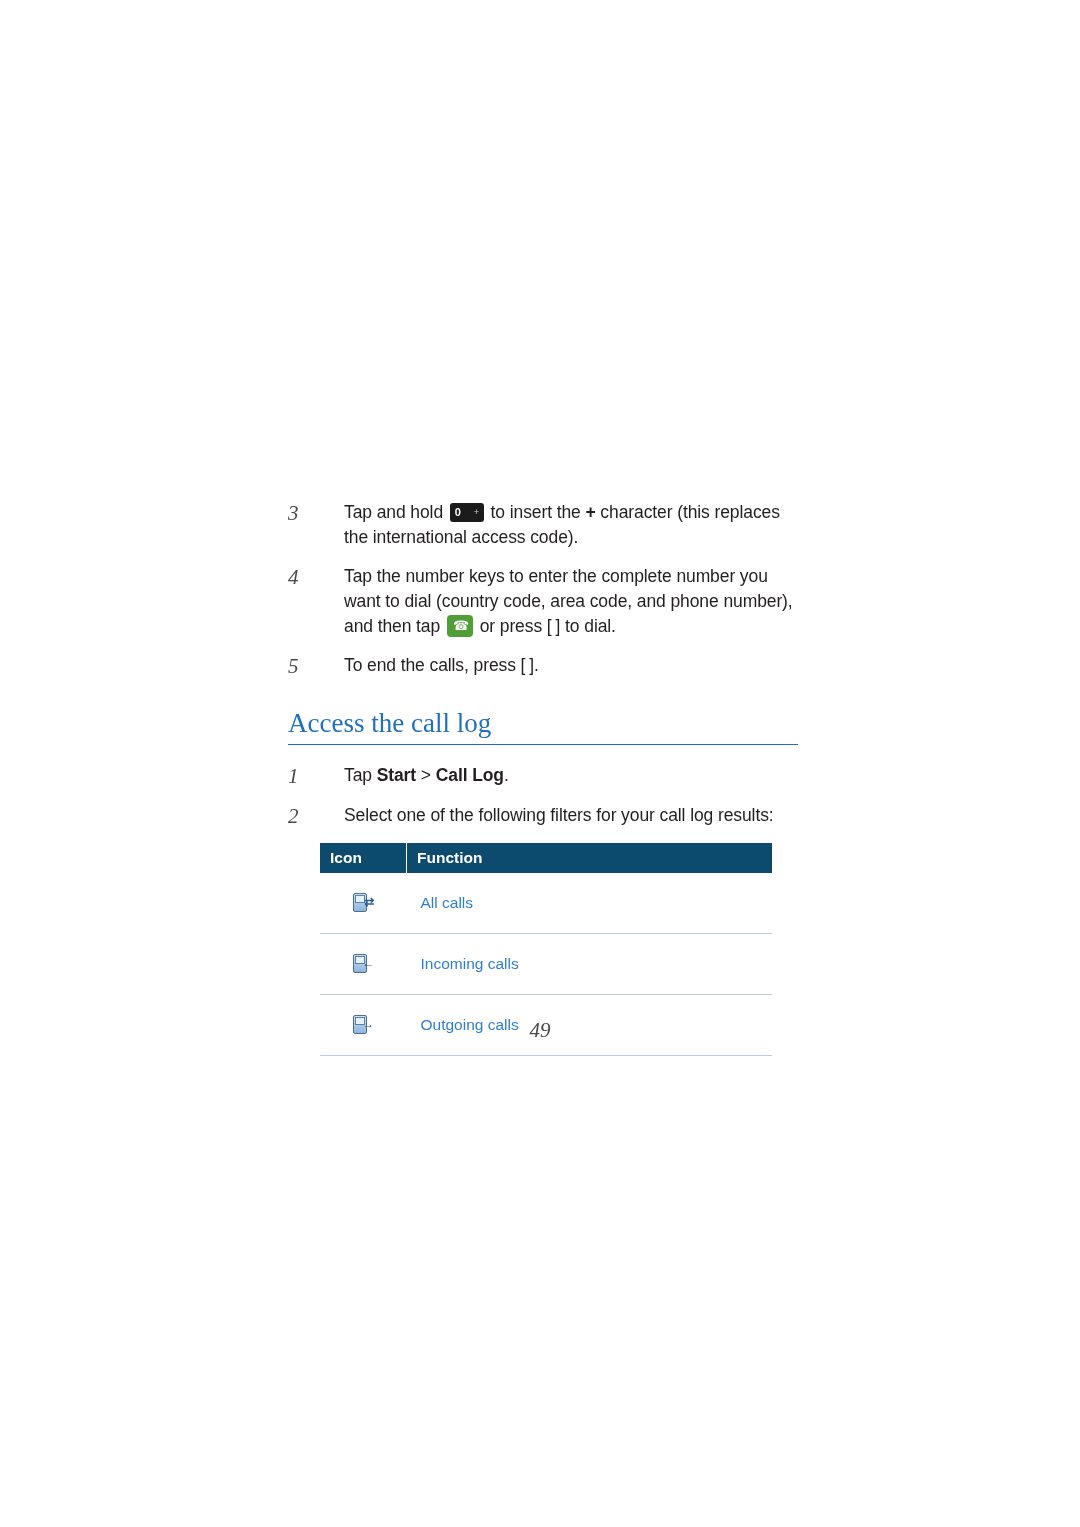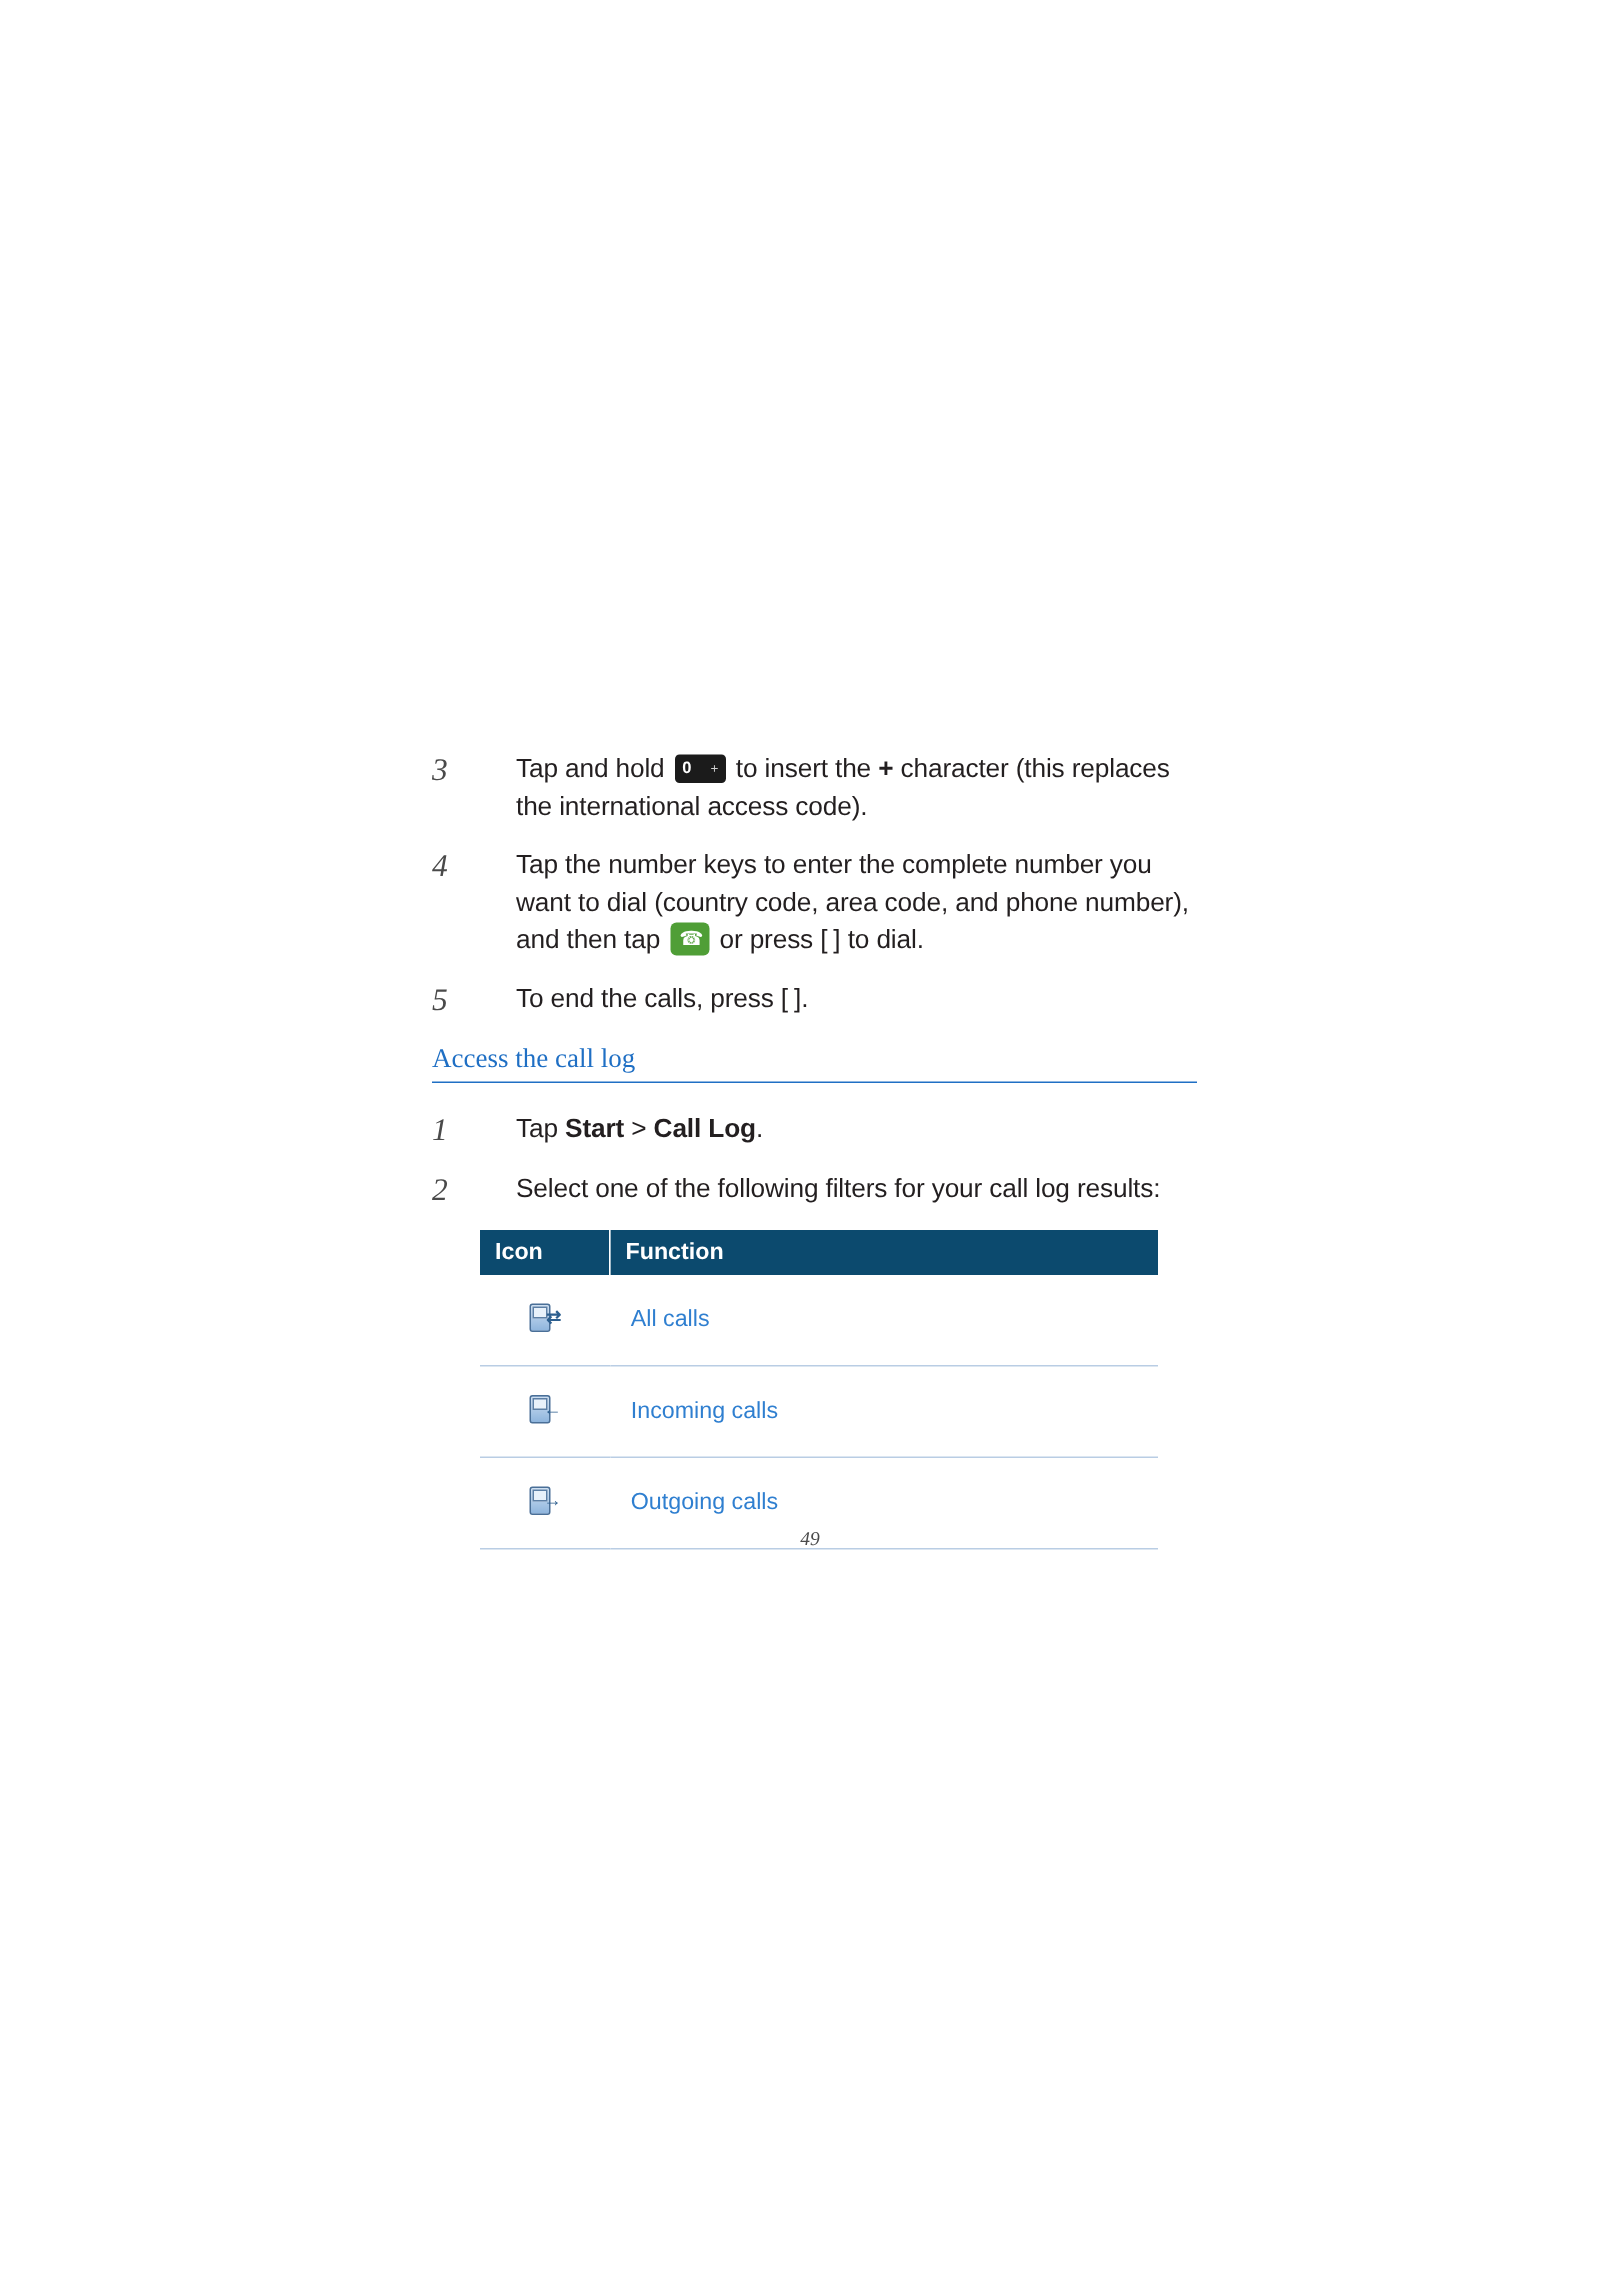--- a/index.html
+++ b/index.html
@@ -132,23 +132,23 @@
   .key-end .stub {
     position: absolute;
     left: 11px; top: 9px;
     width: 7px; height: 5px;
     background: #ffffff;
     border-radius: 0 0 2px 2px;
   }
 
   
   .section-head {
-    margin-top: 16px;
+    margin-top: 29px;
     font-family: "Liberation Serif", serif;
-    font-size: 18px;
+    font-size: 27px;
     color: #1f6fc4;
     padding-bottom: 5px;
     border-bottom: 1.5px solid #1f6fc4;
     width: 510px;
     letter-spacing: 0px;
   }
 
   .steps-after-head { margin-top: 18px; }
 
   
@@ -223,21 +223,21 @@
 
   
   .pageno {
     position: absolute;
     left: 0;
     top: 1018px;
     width: 1080px;
     text-align: center;
     font-family: "Liberation Serif", serif;
     font-style: italic;
-    font-size: 13px;
+    font-size: 21px;
     color: #4a4a4a;
   }
 </style>
 </head>
 <body>
 
 <div class="page">
   <div class="content">
 
     <div class="step">

